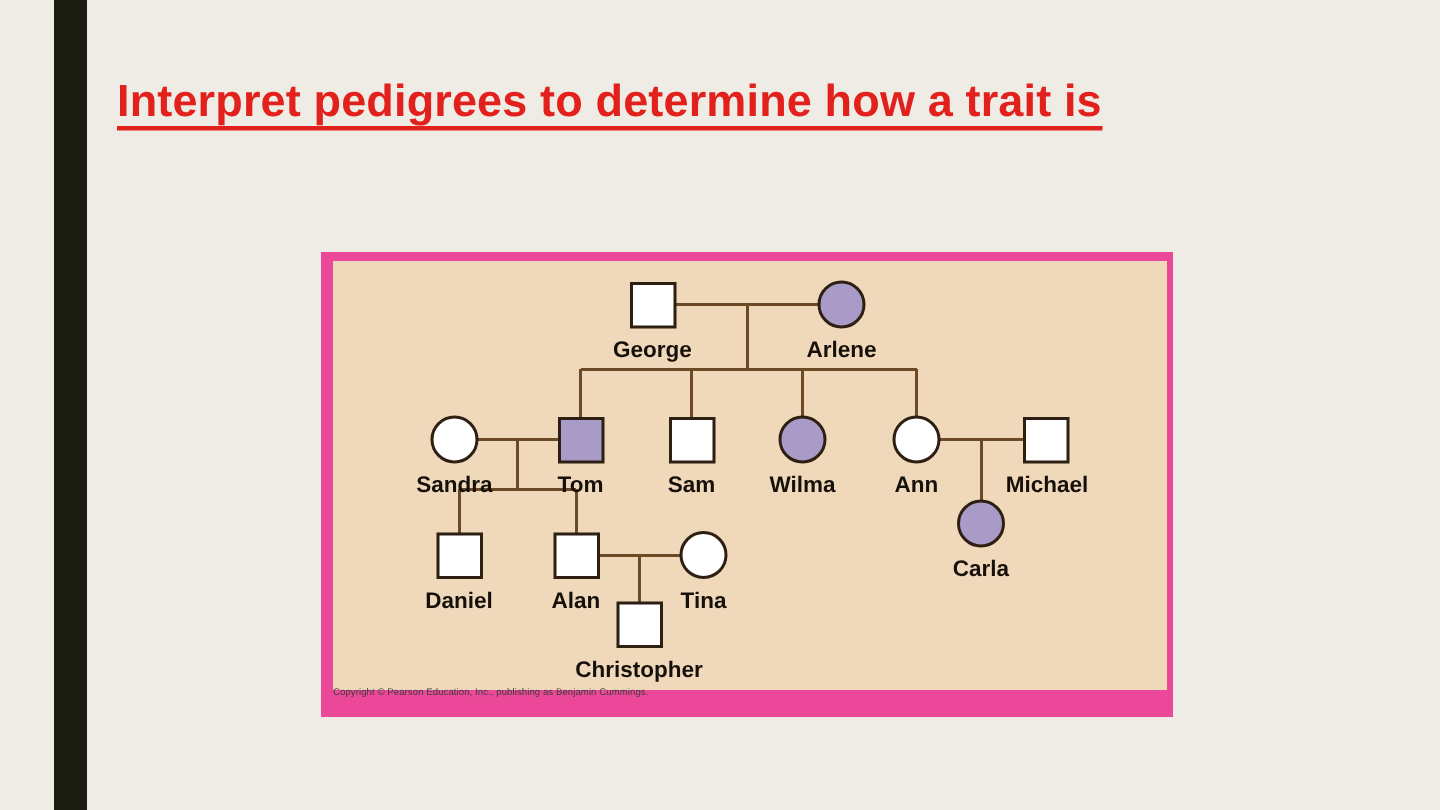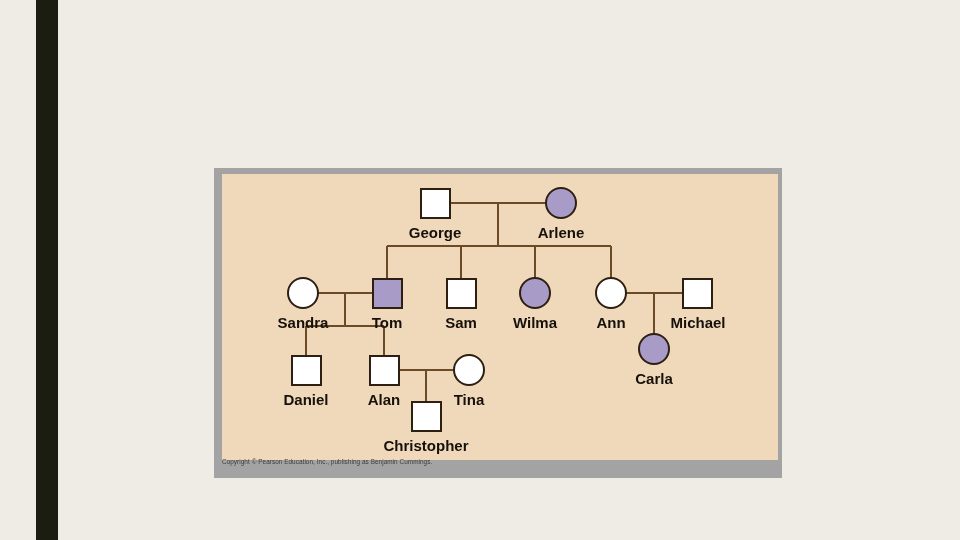--- a/index.html
+++ b/index.html
@@ -26,21 +26,21 @@
   }
   #slide-title .tline{
     display:inline;
     border-bottom:3px solid #e2211c;
     box-decoration-break:clone;
     -webkit-box-decoration-break:clone;
   }
   
   #figure-panel{
     position:absolute;left:214px;top:168px;width:568px;height:310px;
-    background:#a3a3a3;
+    background:#ec4899;
   }
   #pedigree-canvas{
     position:absolute;left:8px;top:6px;width:556px;height:286px;
     background:#f0d9bb;
   }
   #figure-credit{
     position:absolute;left:8px;top:290px;
     font-size:6.4px;
     color:#3d3d3d;
     font-family:"Liberation Sans",sans-serif;
@@ -54,21 +54,21 @@
     font-weight:bold;
     fill:#16100a;
   }
 </style>
 </head>
 <body>
 
 <div id="left-stripe"></div>
 
 <div id="slide-title">
-  <br>
+  <span class="tline">Interpret pedigrees to determine how a trait is</span><br>
 </div>
 
 <div id="figure-panel">
 
   <div id="pedigree-canvas">
     <svg id="pedigree-svg" width="556" height="286" viewBox="0 0 556 286">
 
       <g stroke="#6b4a25" stroke-width="2" fill="none" shape-rendering="crispEdges">
 
         <line x1="228" y1="29" x2="324" y2="29"></line>

